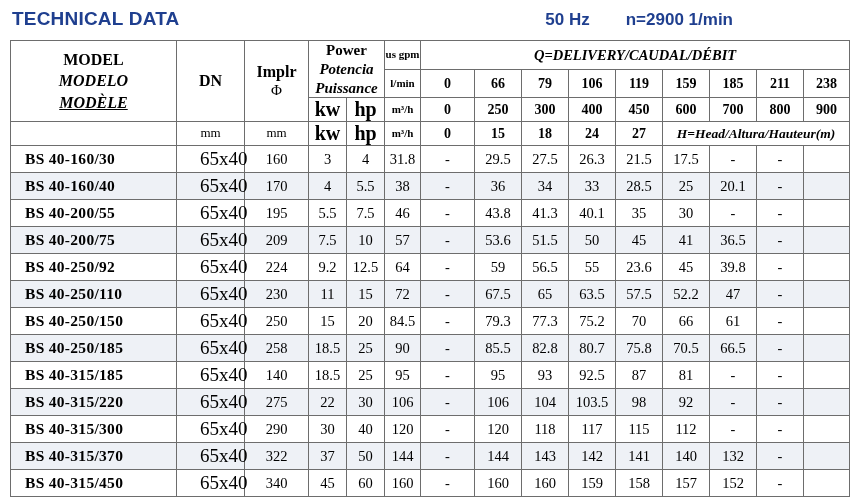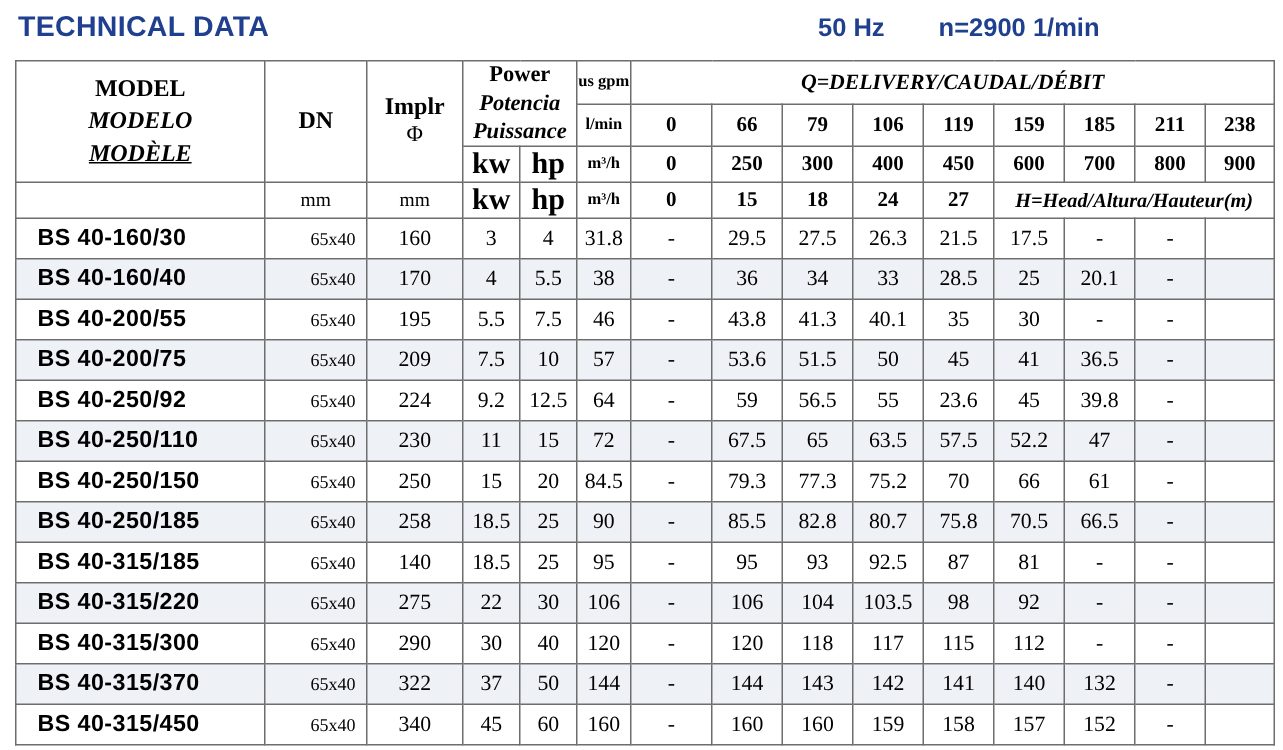--- a/index.html
+++ b/index.html
@@ -115,28 +115,28 @@
     font-size: 20px;
     font-weight: bold;
   }
   
   tbody td {
     height: 26px;
     font-size: 14.5px;
   }
   tbody tr.alt td { background: #eef1f6; }
   td.model {
-    font-family: Liberation Sans, sans-serif;
+    font-family: Liberation Serif, serif;
     font-weight: bold;
     font-size: 15.5px;
     text-align: left;
     padding-left: 14px;
     letter-spacing: 0.3px;
   }
-  .dn-col { font-size: 12px; padding-left: 23px; }
+  .dn-col { font-size: 19px; padding-left: 23px; }
   .num { font-size: 14.5px; }
 </style>
 </head>
 <body>
 
 <div class="page">
 
   <div class="header-bar">
     <div class="title">TECHNICAL DATA</div>
     <div class="header-right">

